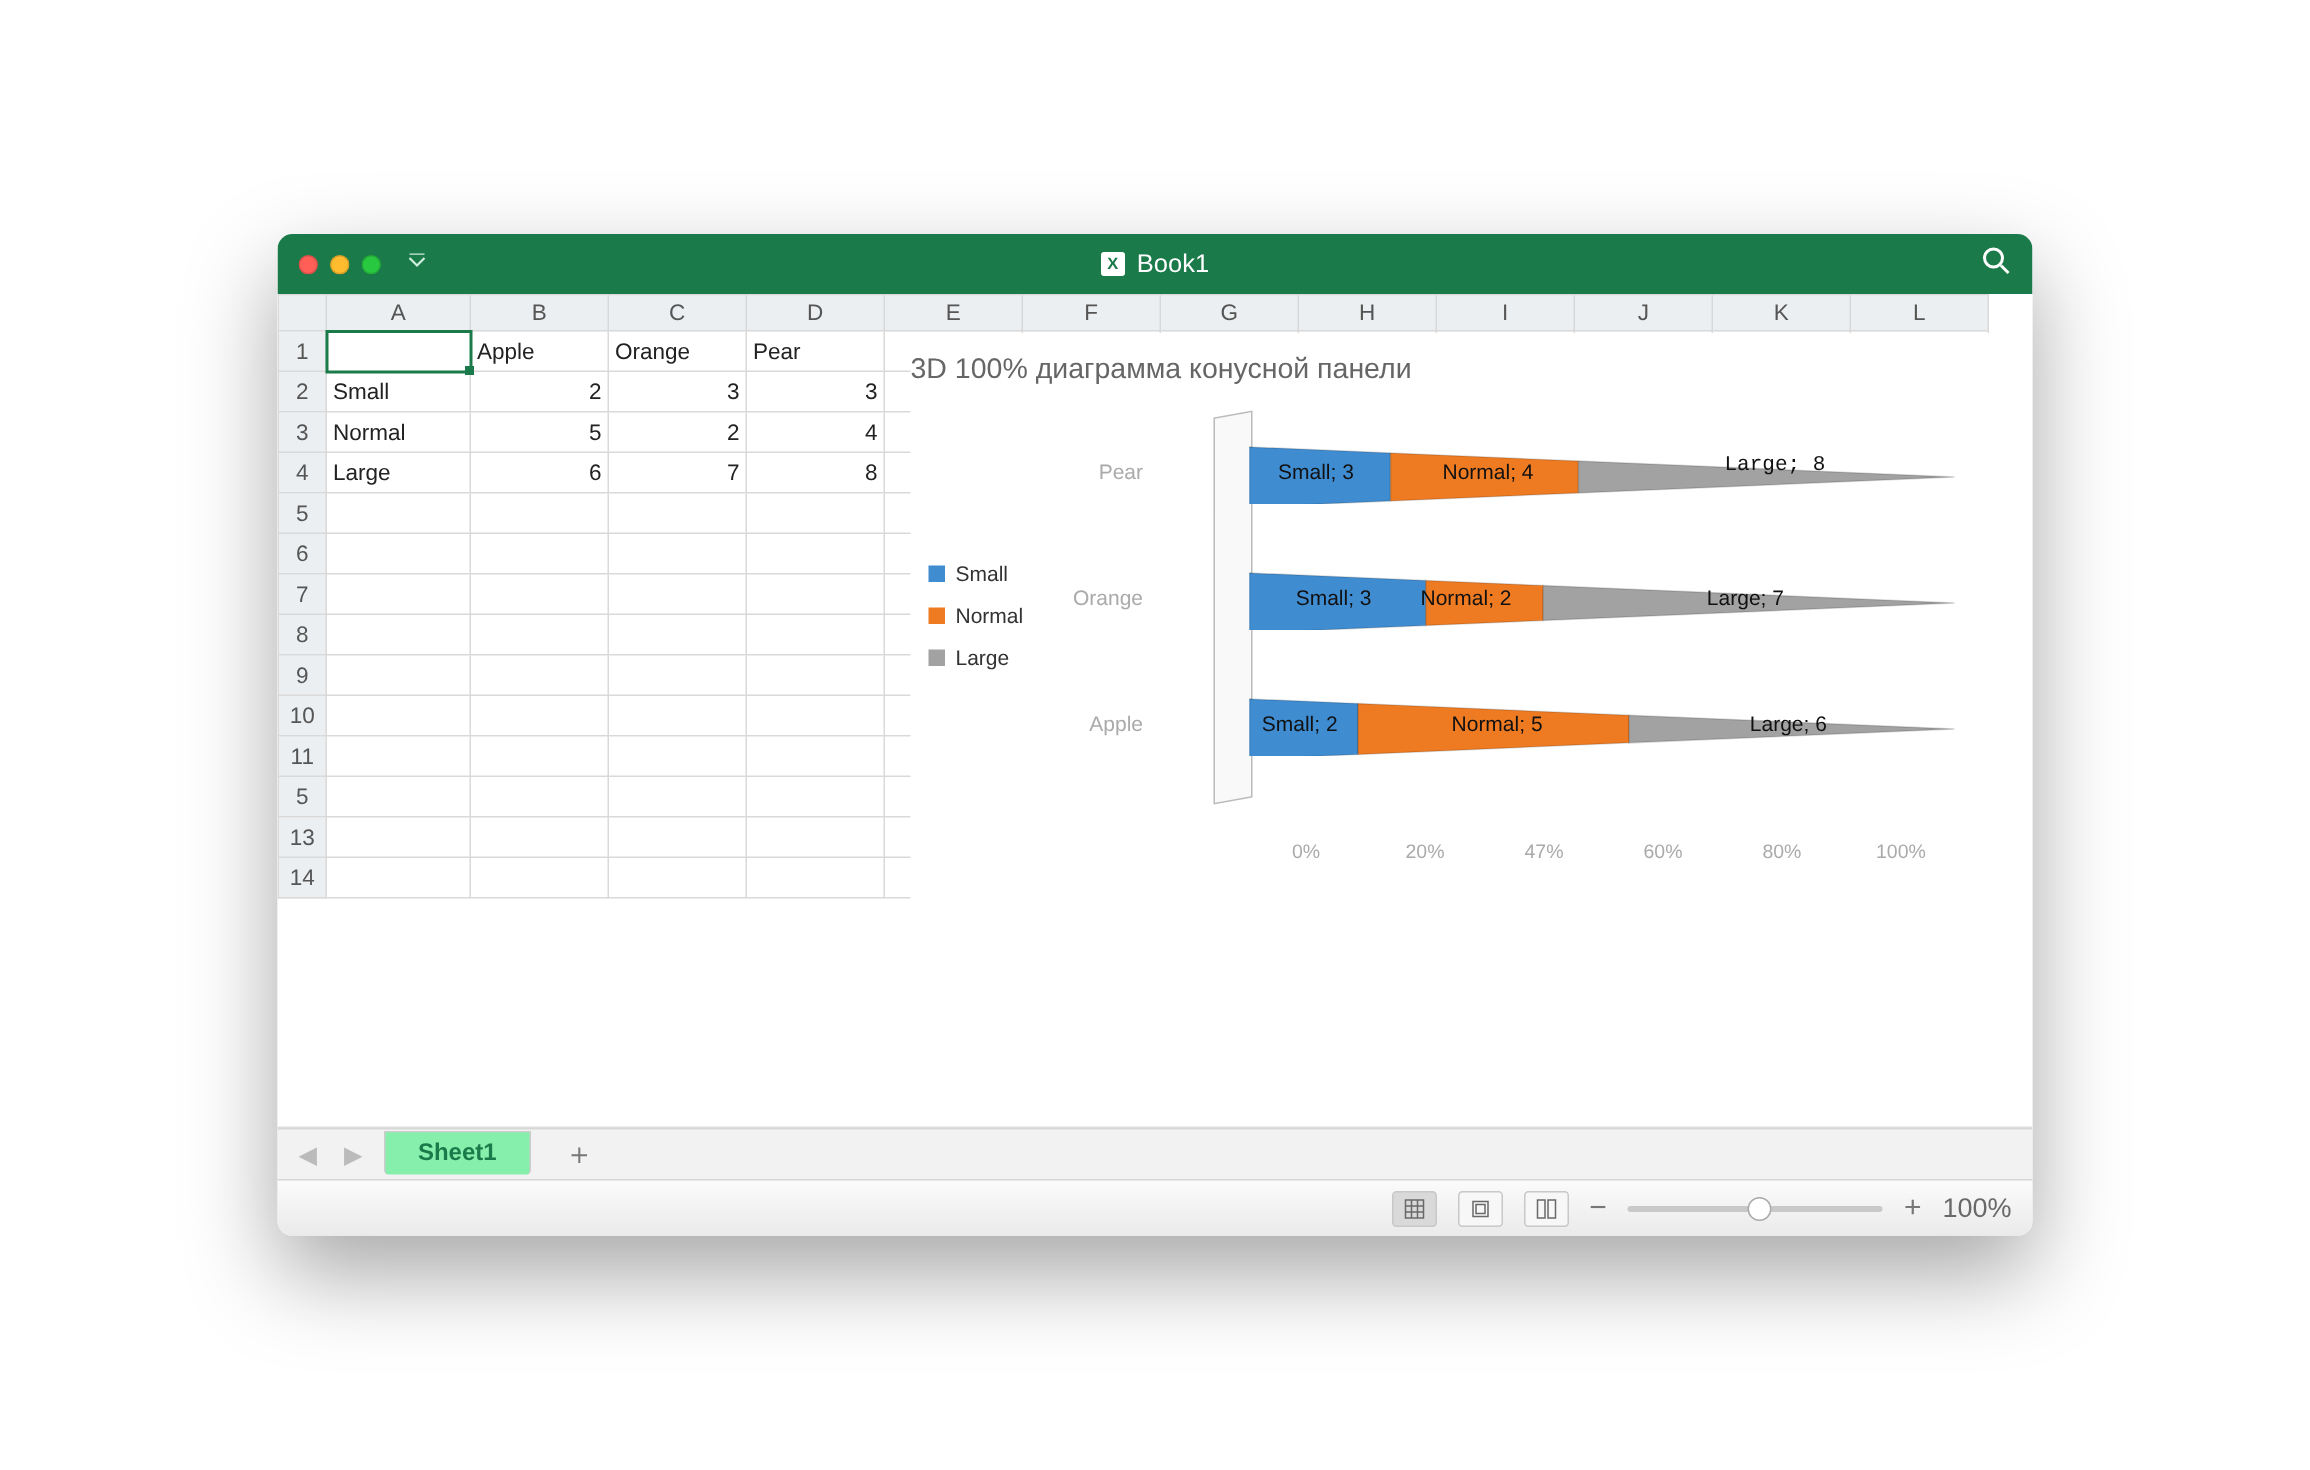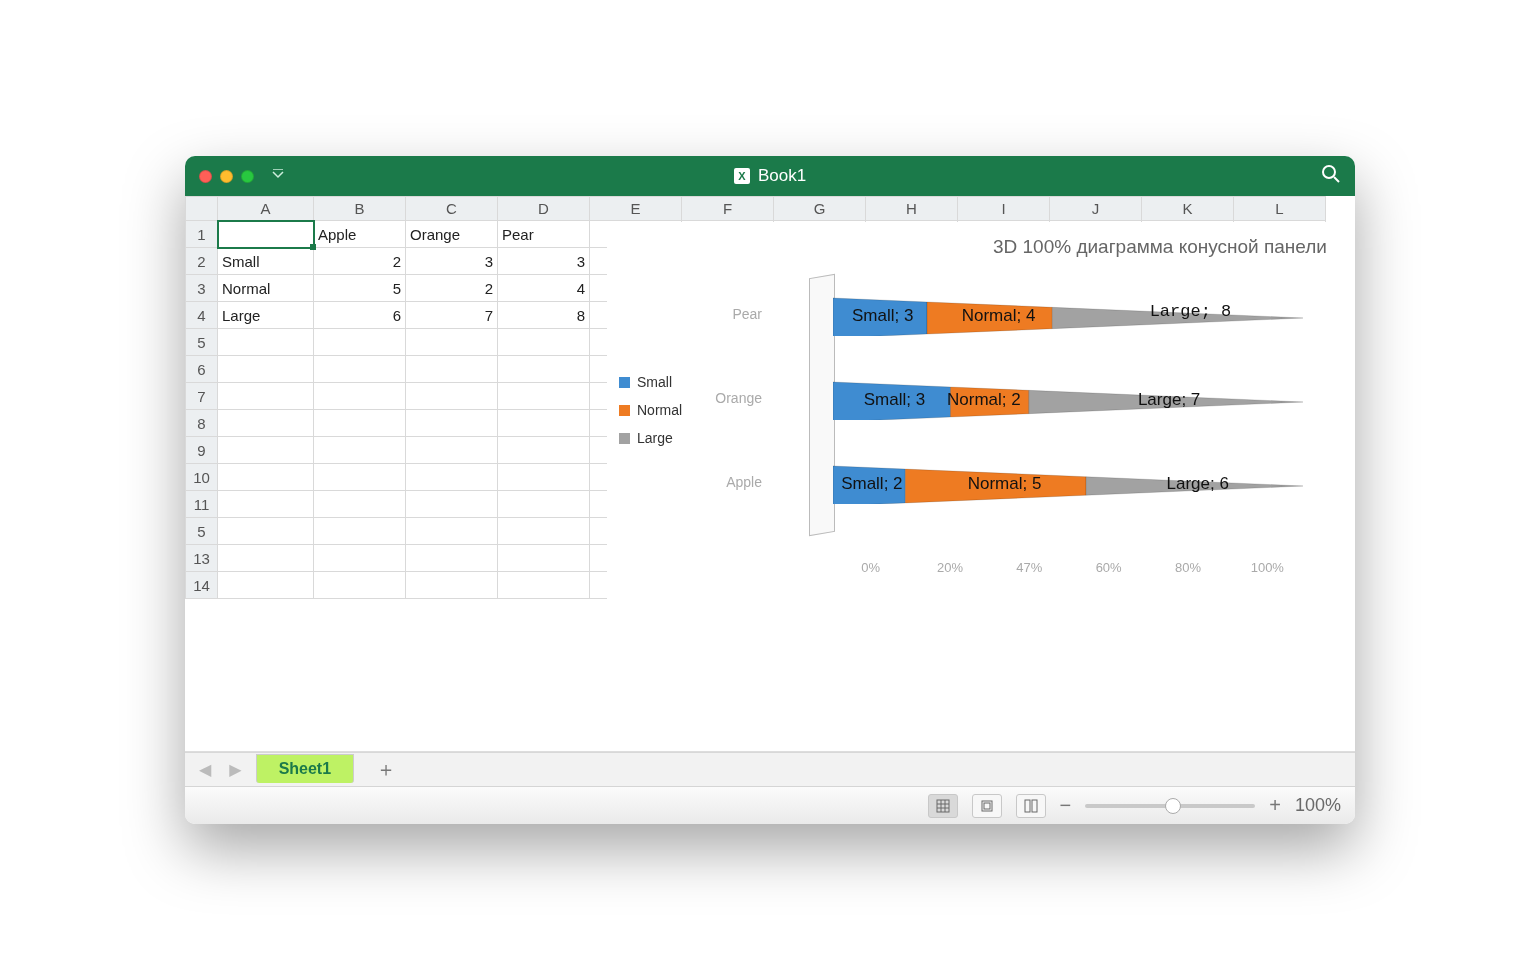--- a/index.html
+++ b/index.html
@@ -28,38 +28,38 @@
   table.sheet { border-collapse: collapse; position: absolute; top: 0; left: 0; }
   table.sheet td, table.sheet th { border: 1px solid #d9d9d9; font-size: 15px; color: #222; height: 27px; padding: 0 4px; background: #fff; }
   table.sheet thead th { background: #eceff1; font-weight: 400; text-align: center; color: #555; height: 24px; }
   table.sheet tbody th { background: #eceff1; font-weight: 400; text-align: center; color: #555; width: 32px; }
   .colA { width: 96px; } .colN { width: 92px; }
   .selcell { outline: 2px solid #1b7a4a; outline-offset: -1px; position: relative; }
   .selcell::after { content: ""; position: absolute; right: -3px; bottom: -3px; width: 6px; height: 6px; background: #1b7a4a; }
   td.num { text-align: right; }
   
   .chart { position: absolute; left: 422px; top: 26px; width: 720px; height: 380px; background: #fff; }
-  .chart-title { text-align: right; font-size: 19px; color: #666; margin-top: 14px; }
+  .chart-title { text-align: left; font-size: 19px; color: #666; margin-top: 14px; }
   .chart-body { position: absolute; left: 0; top: 52px; right: 0; bottom: 0; }
   .legend { position: absolute; left: 12px; top: 100px; font-size: 14px; color: #333; }
   .legend div { display: flex; align-items: center; gap: 7px; margin-bottom: 12px; }
   .sw { width: 11px; height: 11px; }
   .sw.blue { background: #3f8cd1; } .sw.or { background: #ee7b22; } .sw.gr { background: #a2a2a2; }
   .plot { position: absolute; left: 160px; top: 10px; width: 540px; height: 300px; }
   .backwall { position: absolute; left: 42px; top: -8px; width: 26px; height: 258px; border: 1px solid #bbb; background: rgba(240,240,240,0.4); transform: skewY(-10deg); }
   .cone-row { position: absolute; left: 0; width: 100%; height: 64px; }
   .cone-row .catlabel { position: absolute; left: -60px; top: 22px; width: 55px; text-align: right; color: #aaa; font-size: 14px; }
   .cone { position: absolute; left: 66px; top: 12px; height: 40px; }
-  .dlabel { position: absolute; font-size: 17px; color: #111; top: 10px; white-space: nowrap; }
+  .dlabel { position: absolute; font-size: 14px; color: #111; top: 10px; white-space: nowrap; }
   .xaxis { position: absolute; left: 64px; right: 0; bottom: 0; height: 24px; display: flex; color: #aaa; font-size: 13px; }
   .xaxis span { flex: 1; text-align: center; }
   
   .sheettabs { height: 34px; background: #f2f2f2; border-top: 1px solid #d8d8d8; display: flex; align-items: center; gap: 10px; padding: 0 10px; font-size: 16px; }
   .navarrow { color: #bbb; padding: 0 4px; }
-  .tab { background: #bef264; border: 1px solid #ccc; border-bottom: none; padding: 5px 22px; color: #1b7a4a; font-weight: 600; border-radius: 0 0 3px 3px; transform: translateY(-1px); }
+  .tab { background: #86efac; border: 1px solid #ccc; border-bottom: none; padding: 5px 22px; color: #1b7a4a; font-weight: 600; border-radius: 0 0 3px 3px; transform: translateY(-1px); }
   .addtab { color: #777; font-size: 20px; padding: 0 12px; }
   
   .statusbar { height: 38px; background: linear-gradient(#fbfbfb,#eaeaea); display: flex; align-items: center; justify-content: flex-end; padding: 0 14px; gap: 14px; color: #696969; font-size: 18px; border-top: 1px solid #d5d5d5; }
   .viewbtn { width: 30px; height: 24px; border: 1px solid #c8c8c8; background: #f7f7f7; display: inline-flex; align-items: center; justify-content: center; font-size: 13px; border-radius: 3px; }
   .viewbtn.active { background: #d9d9d9; }
   .slider { position: relative; width: 170px; height: 4px; background: #c9c9c9; border-radius: 2px; }
   .slider .knob { position: absolute; left: 80px; top: -6px; width: 16px; height: 16px; background: #fff; border: 1px solid #aaa; border-radius: 50%; }
   .pm { font-size: 20px; font-weight: 400; color: #777; }
 </style>
 </head>

